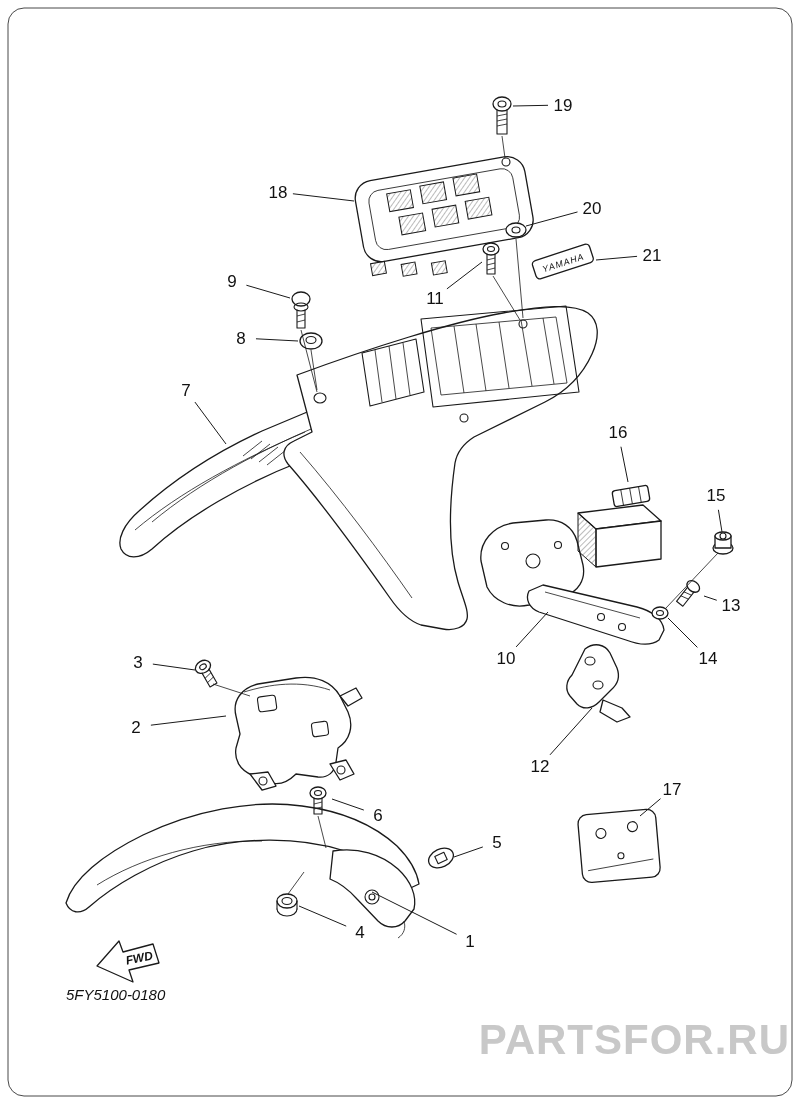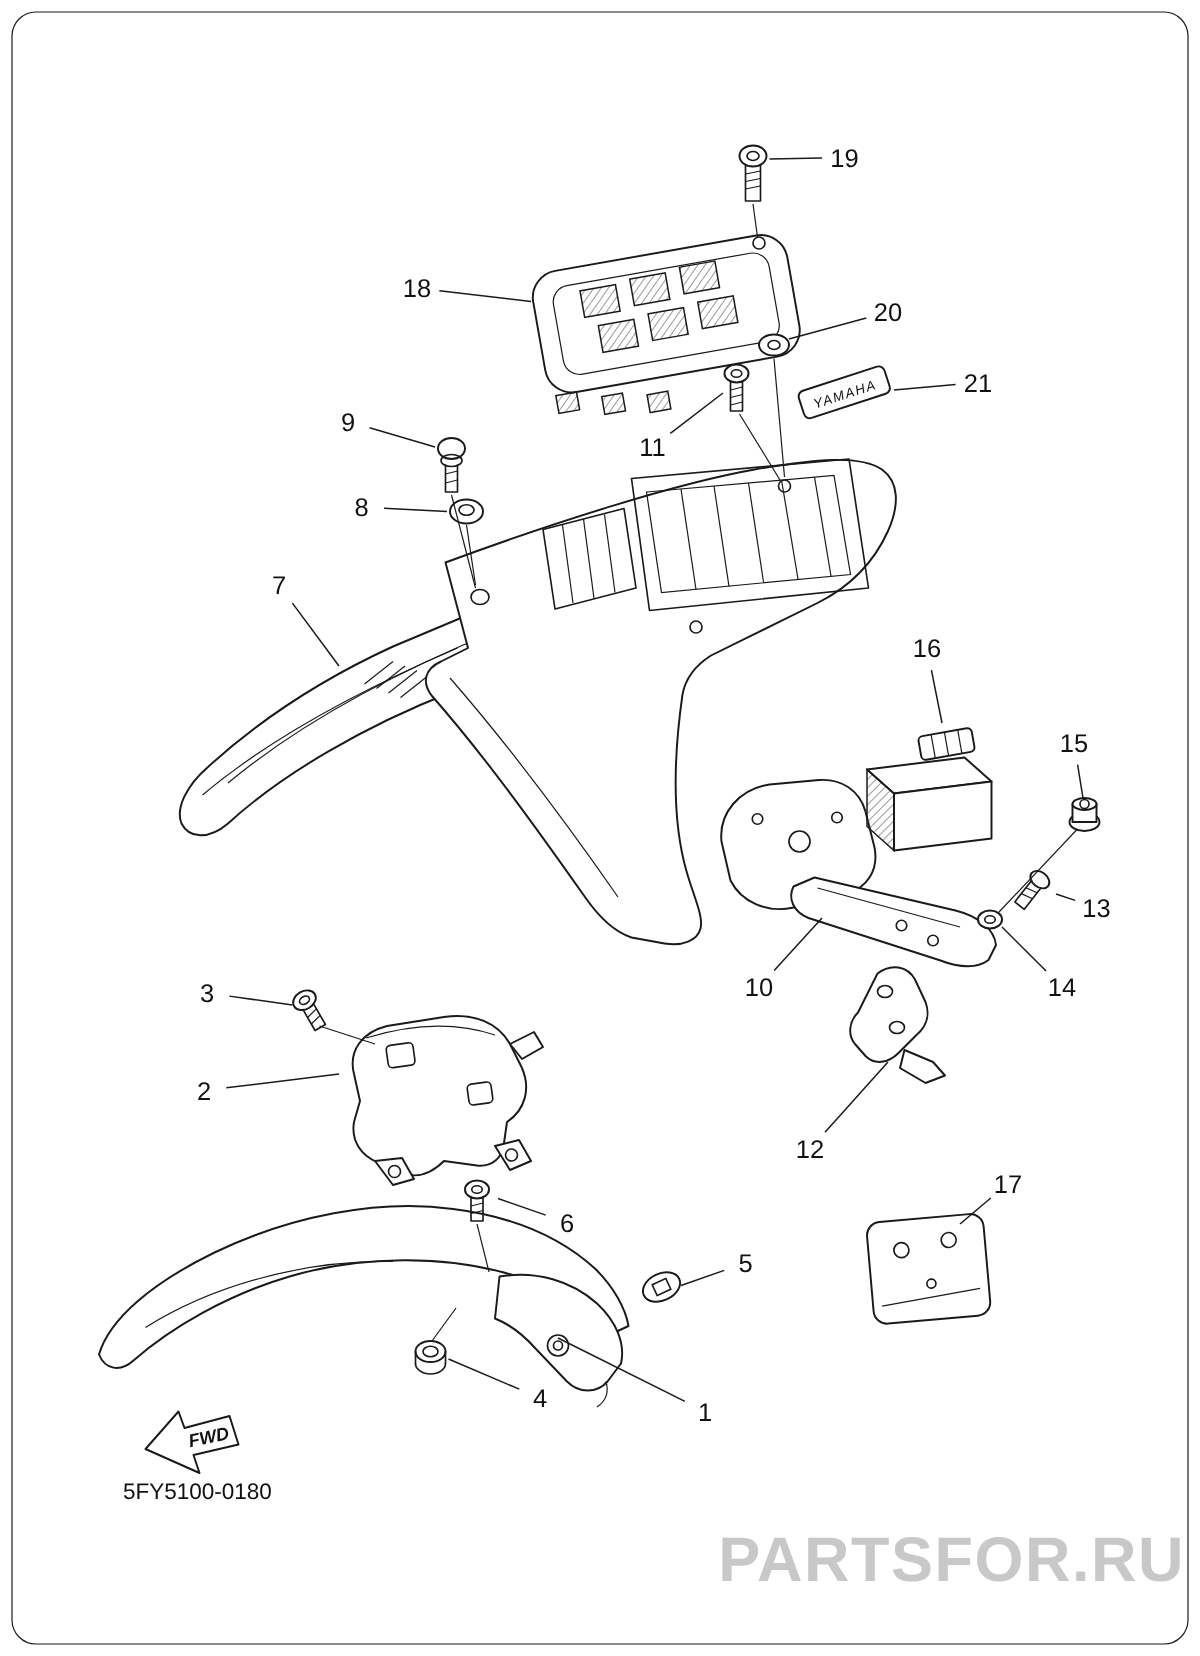--- a/index.html
+++ b/index.html
@@ -9,21 +9,21 @@
   .part{stroke:#1a1a1a;stroke-width:1.3;fill:#ffffff;stroke-linejoin:round;stroke-linecap:round;}
   .s{stroke:#1a1a1a;stroke-width:1.1;fill:none;stroke-linejoin:round;stroke-linecap:round;}
   .thin{stroke:#1a1a1a;stroke-width:0.8;fill:none;}
   .hatched{stroke:#1a1a1a;stroke-width:1;fill:url(#hatch);}
   .leader{stroke:#1a1a1a;stroke-width:1;}
   .callout{font-family:"Liberation Sans",sans-serif;font-size:17px;fill:#111;text-anchor:middle;}
   .emblem{font-family:"Liberation Sans",sans-serif;font-style:italic;font-size:9px;fill:#111;
           text-anchor:middle;letter-spacing:1px;}
   .fwd-text{font-family:"Liberation Sans",sans-serif;font-style:italic;font-weight:bold;
             font-size:12px;fill:#111;text-anchor:middle;}
-  .code{position:absolute;left:82px;top:986px;font-size:15px;color:#111;}
+  .code{position:absolute;left:66px;top:986px;font-size:15px;color:#111;font-style:italic;}
   .wm-tagline{position:absolute;right:14px;top:1003px;font-size:12px;color:#8f8f8f;letter-spacing:.4px;}
   .wm-site{position:absolute;right:10px;top:1016px;font-size:42px;font-weight:bold;color:#c8c8c8;letter-spacing:1px;}
 </style>
 </head>
 <body>
 
 <div class="page">
 
   <svg width="800" height="1104" viewBox="0 0 800 1104">
     <defs>

